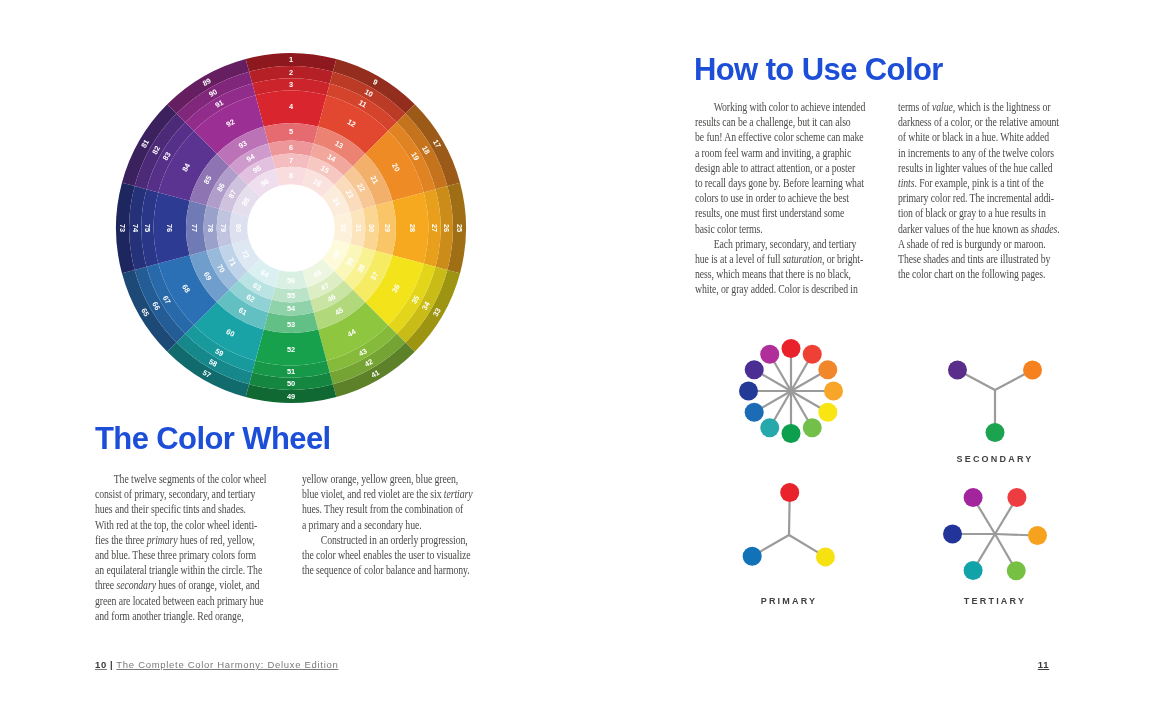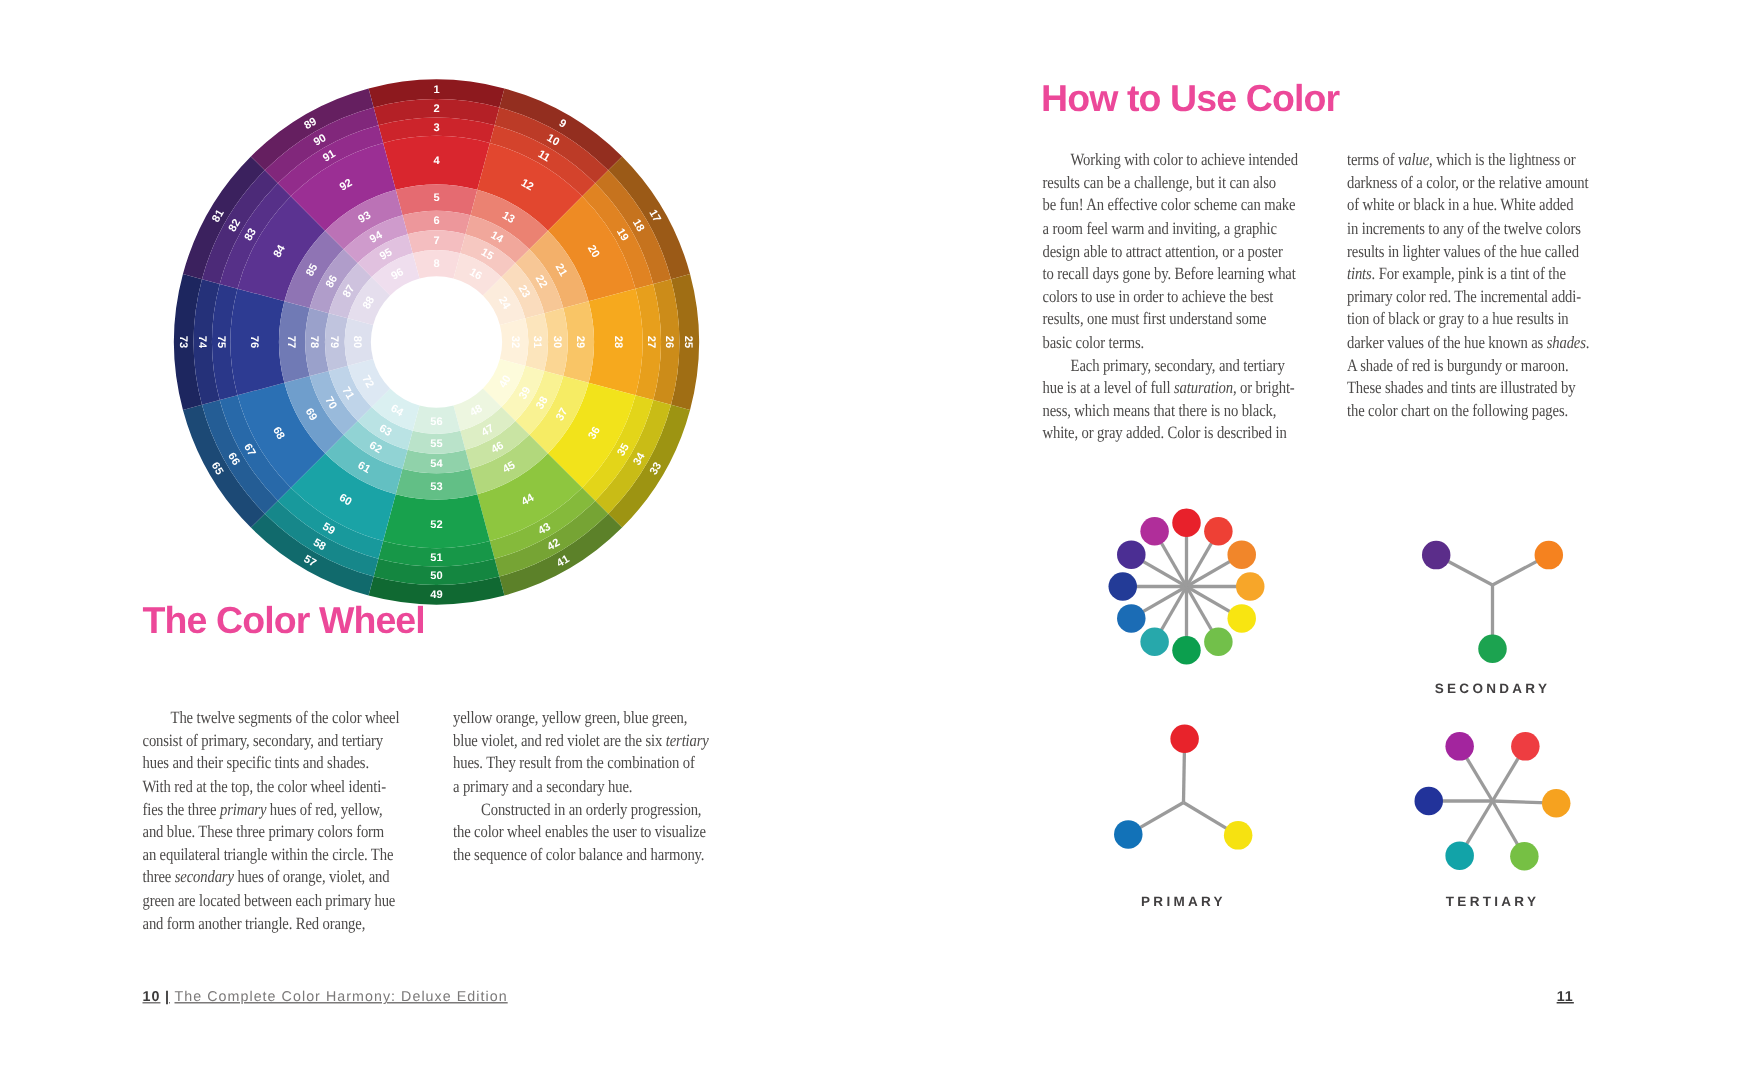--- a/index.html
+++ b/index.html
@@ -1,20 +1,20 @@
 <!DOCTYPE html>
 <html><head>
 <meta charset="utf-8">
 <title>Book Spread</title>
 <style>
   html,body{margin:0;padding:0;background:#ffffff;}
   .spread{position:relative;width:1172px;height:713px;background:#ffffff;overflow:hidden;
           font-family:"Liberation Serif",serif;}
   .heading{position:absolute;font-family:"Liberation Sans",sans-serif;font-weight:700;
-           font-size:25px;letter-spacing:-0.6px;color:#ec4899;white-space:nowrap;}
+           font-size:31px;letter-spacing:-0.6px;color:#1d4ed8;white-space:nowrap;}
   .col{position:absolute;font-size:11.5px;line-height:15.2px;color:#4c4a49;
        letter-spacing:-0.1px;transform:scale(0.85,1);transform-origin:0 0;width:260px;}
   .para{margin:0;white-space:pre;}
   .para.indent{text-indent:22px;}
   .para em{font-style:italic;}
   .footer{position:absolute;font-family:"Liberation Sans",sans-serif;font-size:9.5px;
           letter-spacing:0.7px;color:#7b7979;white-space:nowrap;text-decoration:underline;}
   .footer b{color:#3c3b3b;font-weight:700;margin-right:3px;}
   .pagenum-right{color:#3c3b3b;font-weight:700;text-align:center;width:40px;}
   .diagram-label{position:absolute;width:150px;text-align:center;
@@ -217,21 +217,21 @@
       <path d="M-74.25 -74.25 A105.00 105.00 0 0 1 -27.18 -101.42 L-22.65 -84.52 A87.50 87.50 0 0 0 -61.87 -61.87 Z" fill="rgb(187,114,182)"></path>
       <text class="wheel-num" transform="translate(-48.13 -83.35) rotate(330)">93</text>
       <path d="M-61.87 -61.87 A87.50 87.50 0 0 1 -22.65 -84.52 L-19.25 -71.84 A74.38 74.38 0 0 0 -52.59 -52.59 Z" fill="rgb(207,155,204)"></path>
       <text class="wheel-num" transform="translate(-40.47 -70.09) rotate(330)">94</text>
       <path d="M-52.59 -52.59 A74.38 74.38 0 0 1 -19.25 -71.84 L-15.85 -59.16 A61.25 61.25 0 0 0 -43.31 -43.31 Z" fill="rgb(225,193,223)"></path>
       <text class="wheel-num" transform="translate(-33.91 -58.73) rotate(330)">95</text>
       <path d="M-43.31 -43.31 A61.25 61.25 0 0 1 -15.85 -59.16 L-11.32 -42.26 A43.75 43.75 0 0 0 -30.94 -30.94 Z" fill="rgb(239,222,238)"></path>
       <text class="wheel-num" transform="translate(-26.25 -45.47) rotate(330)">96</text>
     </svg>
 
-  <div class="heading" style="left:95px;top:400px">The Color Wheel</div>
+  <div class="heading" style="left:95px;top:421px">The Color Wheel</div>
 
   <div class="col" style="left:95px;top:472px">
       <p class="para indent"><span>The twelve segments of the color wheel
 consist of primary, secondary, and tertiary
 hues and their specific tints and shades.
 With red at the top, the color wheel identi-
 fies the three </span><em>primary</em><span> hues of red, yellow,
 and blue. These three primary colors form
 an equilateral triangle within the circle. The
 three </span><em>secondary</em><span> hues of orange, violet, and

